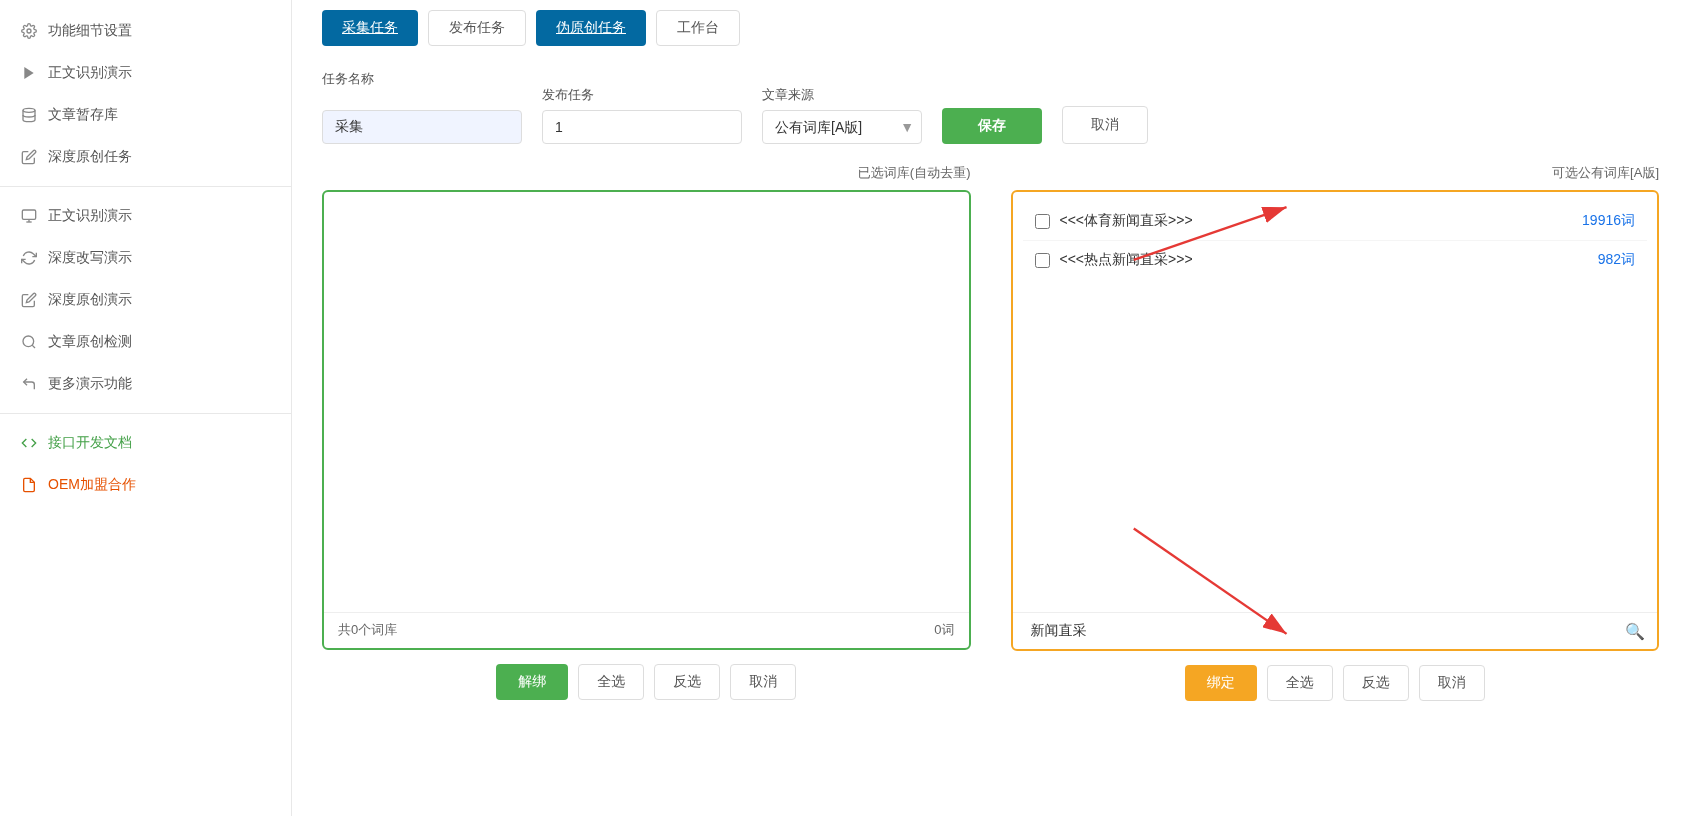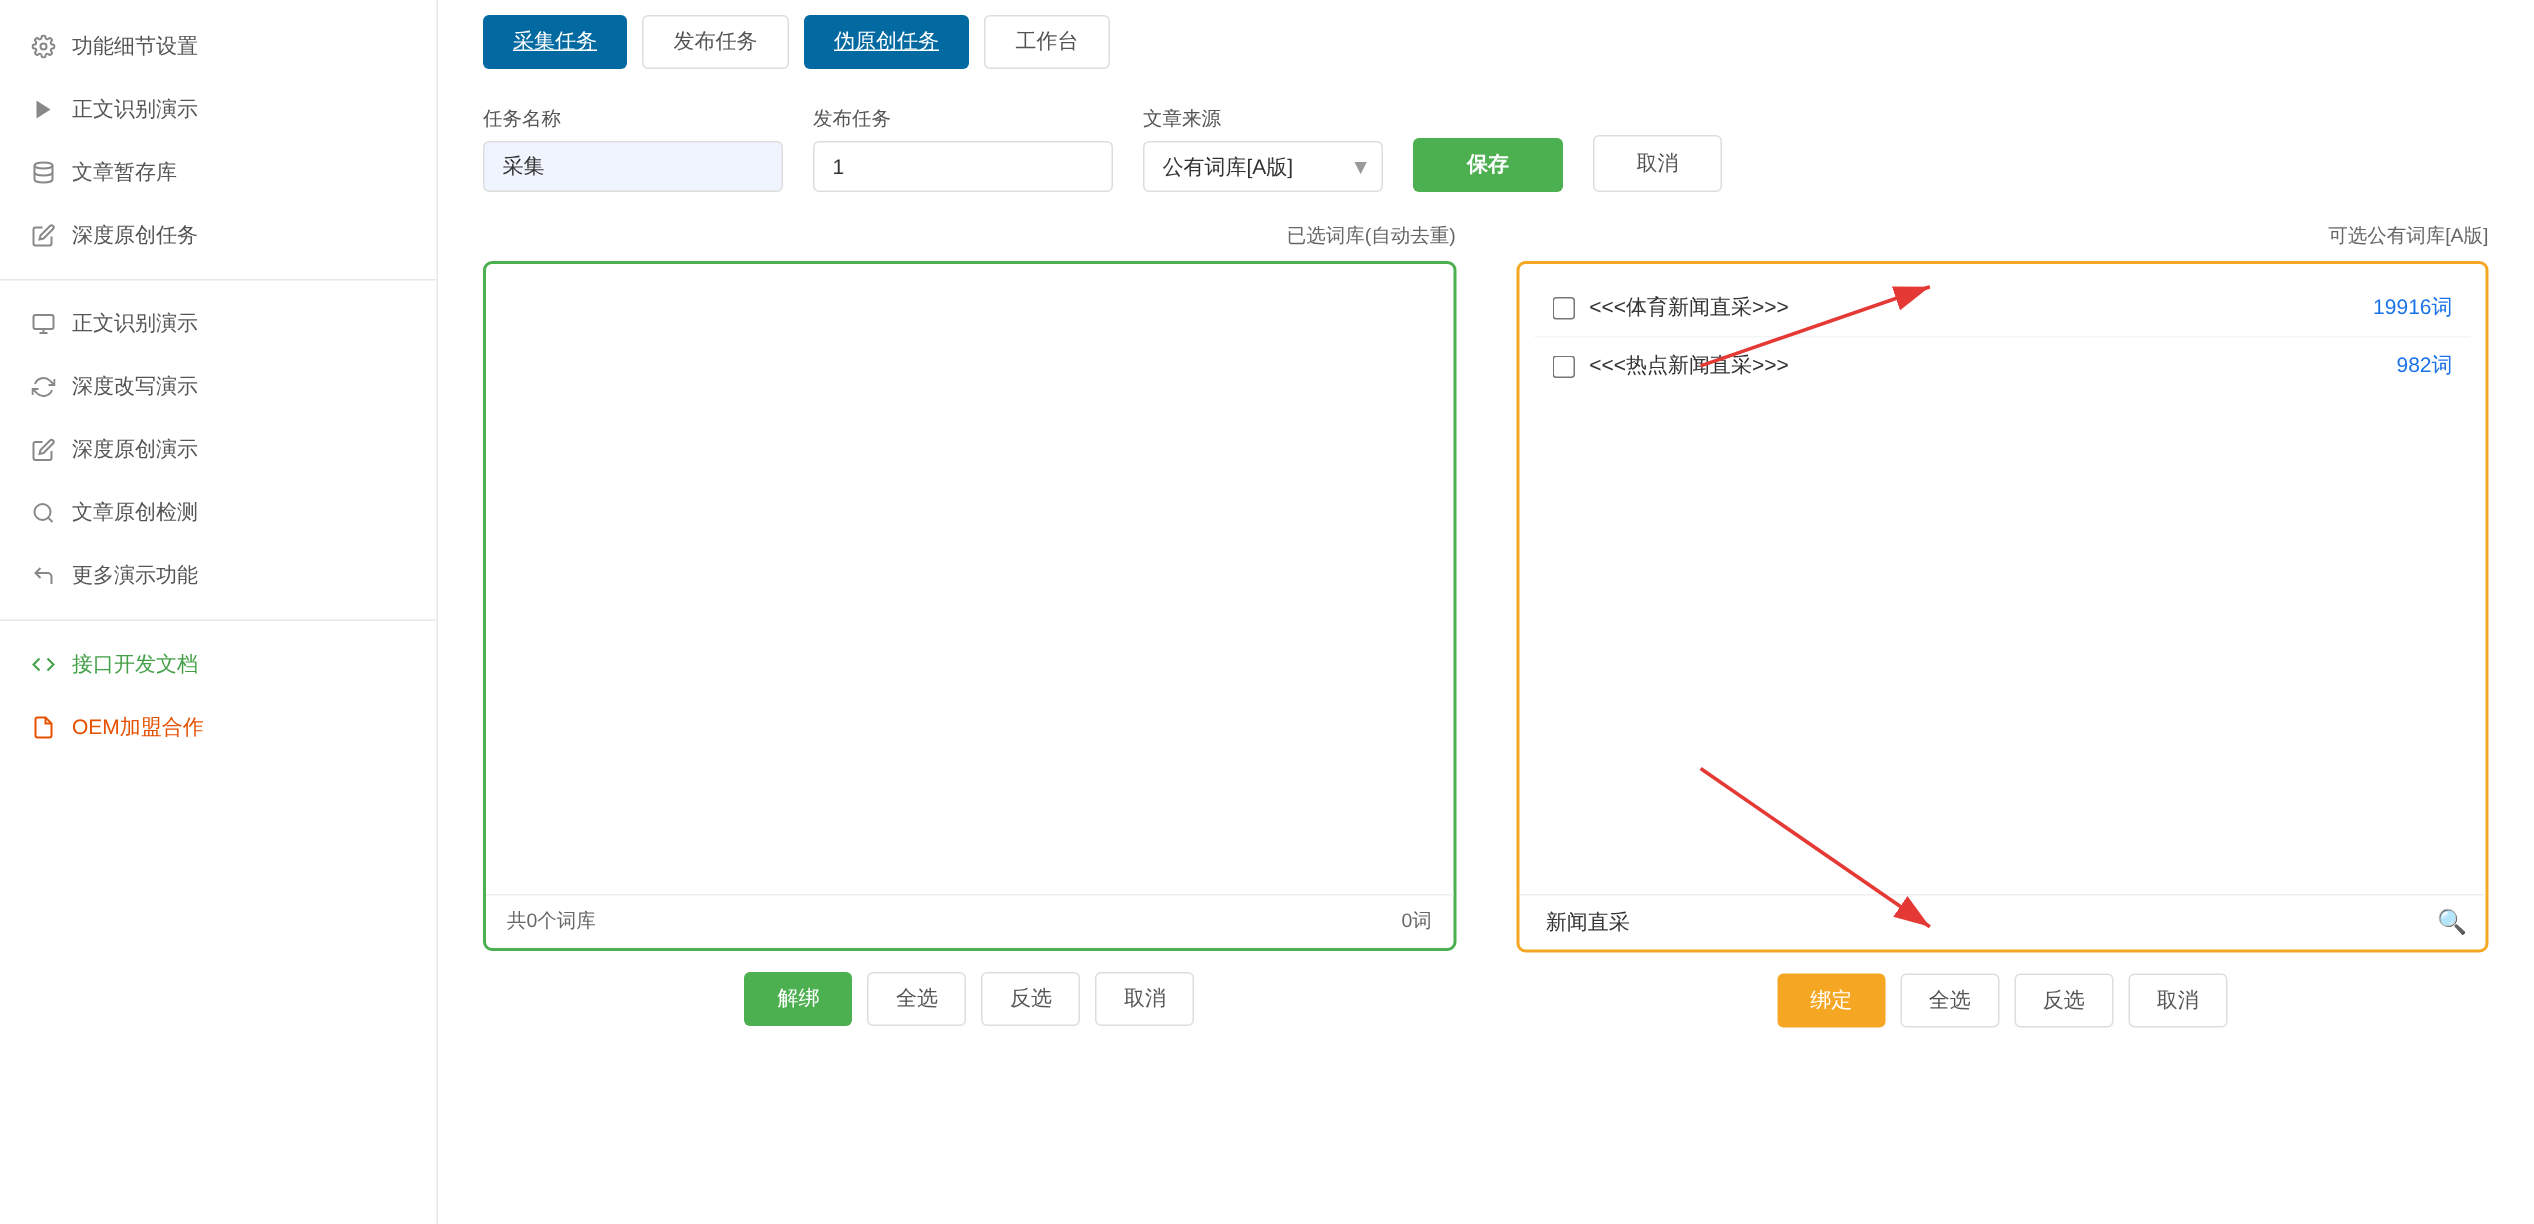--- a/index.html
+++ b/index.html
@@ -21,21 +21,21 @@
     
     
     .top-buttons { display: flex; gap: 10px; padding: 10px 0; }
     .btn-green-solid { background: #0369a1; color: #fff; border: none; border-radius: 4px; padding: 8px 20px; cursor: pointer; font-size: 14px; text-decoration: underline; }
     .btn-outline { background: #fff; color: #555; border: 1px solid #ddd; border-radius: 4px; padding: 8px 20px; cursor: pointer; font-size: 14px; }
 
     
     .form-row { display: flex; align-items: flex-end; gap: 20px; padding: 14px 0 20px 0; }
     .form-group { display: flex; flex-direction: column; gap: 6px; }
     .form-label { font-size: 13px; color: #555; }
-    .form-input { border: 1px solid #ddd; border-radius: 4px; padding: 8px 12px; font-size: 14px; background: #f0f4ff; width: 200px; color: #333; }
+    .form-input { border: 1px solid #ddd; border-radius: 4px; padding: 8px 12px; font-size: 14px; background: #f0f4ff; width: 200px; color: #333; margin-top: 16px; }
     .form-input-plain { border: 1px solid #ddd; border-radius: 4px; padding: 8px 12px; font-size: 14px; background: #fff; width: 200px; color: #333; }
     .form-select-wrapper { position: relative; display: inline-flex; align-items: center; }
     .form-select { border: 1px solid #ddd; border-radius: 4px; padding: 8px 30px 8px 12px; font-size: 14px; background: #fff; width: 160px; color: #333; appearance: none; cursor: pointer; }
     .form-select-arrow { position: absolute; right: 8px; pointer-events: none; color: #999; }
     .btn-save { background: #4caf50; color: #fff; border: none; border-radius: 4px; padding: 9px 36px; cursor: pointer; font-size: 14px; font-weight: bold; }
     .btn-cancel { background: #fff; color: #555; border: 1px solid #ddd; border-radius: 4px; padding: 9px 28px; cursor: pointer; font-size: 14px; }
 
     
     .panel-left { flex: 1; margin-right: 0; }
     .panel-title { text-align: right; font-size: 13px; color: #666; margin-bottom: 8px; }

